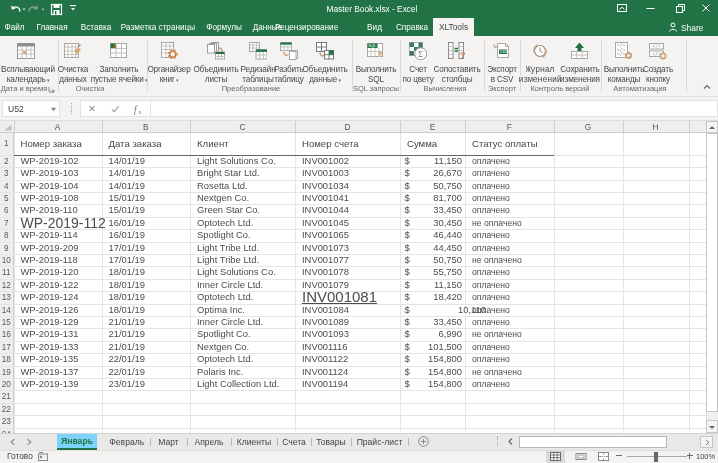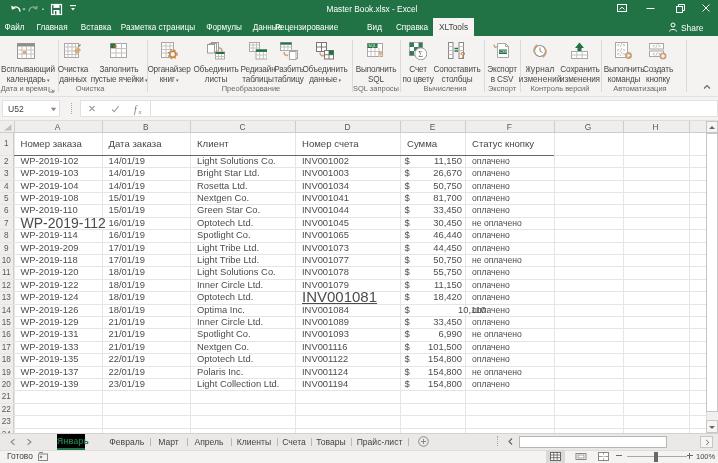--- a/index.html
+++ b/index.html
@@ -336,21 +336,21 @@
 <div class="abs" style="left:0;top:402.7px;width:12.5px;height:12.4px;font-size:8.2px;color:#5a5856;text-align:center;line-height:13.4px;">22</div>
 <div class="abs" style="left:0;top:427.5px;width:706px;height:1px;background:#e6e5e3;"></div>
 <div class="abs" style="left:0;top:415.1px;width:12.5px;height:12.4px;font-size:8.2px;color:#5a5856;text-align:center;line-height:13.4px;">23</div>
 <div class="abs" style="left:0;top:427.5px;width:12.5px;height:12.4px;font-size:8.2px;color:#5a5856;text-align:center;line-height:13.4px;">24</div>
 <div class="abs" style="left:13.5px;top:154.7px;width:540px;height:1.3px;background:#686664;"></div>
 <div class="abs" style="left:20.5px;top:133.0px;height:21.7px;font-size:9.6px;color:#494745;line-height:22.7px;white-space:nowrap;">Номер заказа</div>
 <div class="abs" style="left:108.5px;top:133.0px;height:21.7px;font-size:9.6px;color:#494745;line-height:22.7px;white-space:nowrap;">Дата заказа</div>
 <div class="abs" style="left:197px;top:133.0px;height:21.7px;font-size:9.6px;color:#494745;line-height:22.7px;white-space:nowrap;">Клиент</div>
 <div class="abs" style="left:302px;top:133.0px;height:21.7px;font-size:9.6px;color:#494745;line-height:22.7px;white-space:nowrap;">Номер счета</div>
 <div class="abs" style="left:407px;top:133.0px;height:21.7px;font-size:9.6px;color:#494745;line-height:22.7px;white-space:nowrap;">Сумма</div>
-<div class="abs" style="left:472px;top:133.0px;height:21.7px;font-size:9.6px;color:#494745;line-height:22.7px;white-space:nowrap;">Статус кнопку</div>
+<div class="abs" style="left:472px;top:133.0px;height:21.7px;font-size:9.6px;color:#494745;line-height:22.7px;white-space:nowrap;">Статус оплаты</div>
 <div class="abs" style="left:20.5px;top:154.7px;height:12.4px;font-size:9.4px;color:#4e4c4a;line-height:12.6px;white-space:nowrap;">WP-2019-102</div>
 <div class="abs" style="left:108.5px;top:154.7px;height:12.4px;font-size:9.4px;color:#4e4c4a;line-height:12.6px;white-space:nowrap;">14/01/19</div>
 <div class="abs" style="left:197px;top:154.7px;height:12.4px;font-size:9.4px;color:#4e4c4a;line-height:12.6px;white-space:nowrap;">Light Solutions Co.</div>
 <div class="abs" style="left:302px;top:154.7px;height:12.4px;font-size:9.4px;color:#4e4c4a;line-height:12.6px;white-space:nowrap;">INV001002</div>
 <div class="abs" style="left:404.5px;top:154.7px;height:12.4px;font-size:9.4px;color:#4e4c4a;line-height:12.6px;white-space:nowrap;">$</div>
 <div class="abs" style="left:400px;width:62px;text-align:right;top:154.7px;height:12.4px;font-size:9.4px;color:#4e4c4a;line-height:12.6px;white-space:nowrap;">11,150</div>
 <div class="abs" style="left:472px;top:154.7px;height:12.4px;font-size:9.4px;color:#4e4c4a;line-height:12.6px;white-space:nowrap;font-size:8.6px;">оплачено</div>
 <div class="abs" style="left:20.5px;top:167.1px;height:12.4px;font-size:9.4px;color:#4e4c4a;line-height:12.6px;white-space:nowrap;">WP-2019-103</div>
 <div class="abs" style="left:108.5px;top:167.1px;height:12.4px;font-size:9.4px;color:#4e4c4a;line-height:12.6px;white-space:nowrap;">14/01/19</div>
 <div class="abs" style="left:197px;top:167.1px;height:12.4px;font-size:9.4px;color:#4e4c4a;line-height:12.6px;white-space:nowrap;">Bright Star Ltd.</div>
@@ -485,21 +485,21 @@
 <div class="abs" style="left:706px;top:133px;width:12px;height:279px;background:#ffffff;border:1px solid #c8c6c4;"></div>
 <div class="abs" style="left:706px;top:420px;width:12px;height:13px;background:#f6f5f4;border:1px solid #c8c6c4;"></div>
 <svg class="abs" style="left:708px;top:425px;" width="8" height="5" viewBox="0 0 8 5">
     <path d="M1 1 l3 3 l3 -3 z" fill="#6a6866"></path>
   </svg>
 <div class="abs" style="left:0;top:433px;width:718px;height:16.5px;background:#ebe9e7;border-top:1px solid #d4d2d0;"></div>
 <svg class="abs" style="left:8px;top:438px;" width="32" height="8" viewBox="0 0 32 8">
 <path d="M6.5 1.2 l-3.4 2.8 l3.4 2.8" fill="none" stroke="#8a8886" stroke-width="1.1"></path>
 <path d="M19.5 1.2 l3.4 2.8 l-3.4 2.8" fill="none" stroke="#8a8886" stroke-width="1.1"></path>
 </svg>
-<div class="abs" style="left:57px;top:433.5px;width:28px;height:16px;background:#000000;border-bottom:2px solid #217346;font-size:8.6px;font-weight:bold;color:#217346;text-align:center;line-height:15px;">Январь</div>
+<div class="abs" style="left:57px;top:433.5px;width:40px;height:16px;background:#7dd3fc;border-bottom:2px solid #217346;font-size:8.6px;font-weight:bold;color:#217346;text-align:center;line-height:15px;">Январь</div>
 <div class="abs" style="left:103.5px;top:433.5px;width:46.5px;height:16px;font-size:8.6px;color:#444;text-align:center;line-height:17px;">Февраль</div>
 <div class="abs" style="left:150px;top:433.5px;width:37px;height:16px;font-size:8.6px;color:#444;text-align:center;line-height:17px;">Март</div>
 <div class="abs" style="left:187px;top:433.5px;width:44px;height:16px;font-size:8.6px;color:#444;text-align:center;line-height:17px;">Апрель</div>
 <div class="abs" style="left:231px;top:433.5px;width:46px;height:16px;font-size:8.6px;color:#444;text-align:center;line-height:17px;">Клиенты</div>
 <div class="abs" style="left:277px;top:433.5px;width:34px;height:16px;font-size:8.6px;color:#444;text-align:center;line-height:17px;">Счета</div>
 <div class="abs" style="left:311px;top:433.5px;width:40px;height:16px;font-size:8.6px;color:#444;text-align:center;line-height:17px;">Товары</div>
 <div class="abs" style="left:351px;top:433.5px;width:57px;height:16px;font-size:8.6px;color:#444;text-align:center;line-height:17px;">Прайс-лист</div>
 <div class="abs" style="left:150px;top:438px;width:1px;height:8px;background:#b9b7b5;"></div>
 <div class="abs" style="left:187px;top:438px;width:1px;height:8px;background:#b9b7b5;"></div>
 <div class="abs" style="left:231px;top:438px;width:1px;height:8px;background:#b9b7b5;"></div>

